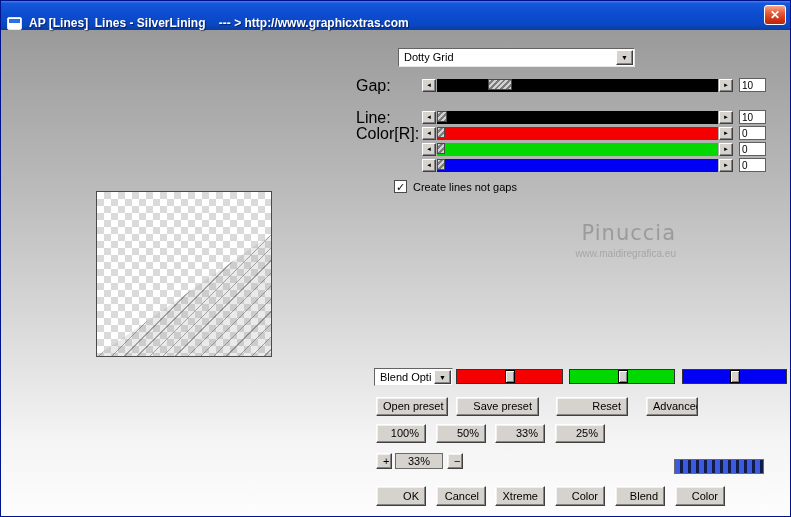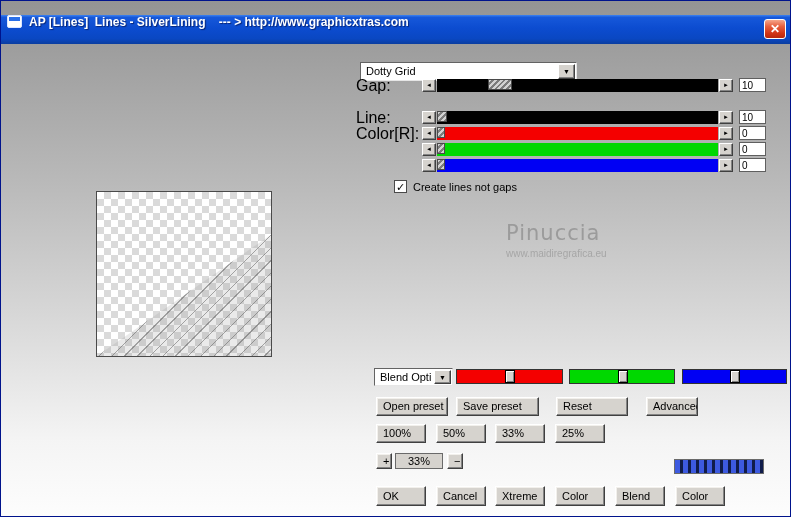--- a/index.html
+++ b/index.html
@@ -5,36 +5,36 @@
   * { box-sizing: border-box; }
   html,body { margin:0; padding:0; background:#555; }
   body { font-family:"Liberation Sans", sans-serif; }
   #window {
     position:relative; width:791px; height:517px; margin:0 auto;
     border:1px solid #00138c; overflow:hidden;
     background:linear-gradient(180deg,#949494 0%, #b9b9b9 35%, #dcdcdc 65%, #f4f4f4 85%, #fdfdfd 100%);
   }
   
   #titlebar {
-    position:absolute; top:14px; left:0; right:0; height:29px;
+    position:absolute; top:0; left:0; right:0; height:29px;
     background:linear-gradient(180deg,#3f83f0 0%, #1658da 8%, #0c4cd0 45%, #0a47c2 82%, #0a3da0 100%);
-    display:flex; align-items:flex-start; padding:0 6px;
+    display:flex; align-items:flex-end; padding:0 6px;
   }
   .app-icon { width:15px; height:13px; background:#fff; border:1px solid #dce6ff; border-radius:2px; position:relative; flex:none; }
   .app-icon::after { content:""; position:absolute; left:1px; right:1px; top:1px; height:4px; background:#2a6fe8; }
   .title-text { color:#fff; font-weight:bold; font-size:12px; margin-left:7px; white-space:pre; text-shadow:1px 1px 1px rgba(0,0,40,.55); }
   .close-btn {
     position:absolute; right:4px; top:4px; width:22px; height:20px;
     background:linear-gradient(180deg,#f5a78c 0%, #e8603f 35%, #d03315 75%, #b8280c 100%);
     border:1px solid #fff; border-radius:3px; color:#fff; font-size:12px; font-weight:bold;
     text-align:center; line-height:18px; cursor:default;
   }
   
   .btn {
-    position:absolute; background:#d6d3ce; color:#000; font-size:11px; text-align:left;
+    position:absolute; background:#d6d3ce; color:#000; font-size:11px; text-align:right;
     border:1px solid; border-color:#ffffff #404040 #404040 #ffffff;
     box-shadow: inset -1px -1px 0 #848484, inset 1px 1px 0 #f2f0ec;
     line-height:15px; cursor:default; overflow:hidden; white-space:nowrap;
   }
   .combo { position:absolute; background:#fff; border:1px solid; border-color:#636363 #e6e6e6 #e6e6e6 #636363; font-size:11px; }
   .combo-text { position:absolute; left:5px; top:2px; white-space:nowrap; overflow:hidden; }
   .combo-arrow {
     position:absolute; right:1px; top:1px; bottom:1px; width:17px; background:#d6d3ce;
     border:1px solid; border-color:#fff #404040 #404040 #fff; box-shadow:inset -1px -1px 0 #848484;
     font-size:7px; text-align:center; line-height:13px; color:#000;
@@ -72,21 +72,21 @@
       linear-gradient(45deg,#dadada 25%,transparent 25% 75%,#dadada 75%);
     background-size:14px 14px; background-position:0 0,7px 7px;
   }
   #preview-effect {
     position:absolute; inset:0;
     clip-path:polygon(100% 26%, 100% 100%, 0 100%);
     background-color:rgba(150,150,150,0.20);
     background-image:repeating-linear-gradient(135deg, rgba(88,88,88,.5) 0 1px, transparent 1px 9px);
   }
   
-  #watermark { position:absolute; left:505px; top:220px; width:170px; text-align:left; color:#9b9b9b; pointer-events:none; }
+  #watermark { position:absolute; left:505px; top:220px; width:170px; text-align:right; color:#9b9b9b; pointer-events:none; }
   #watermark .wm-name { font-size:21px; letter-spacing:1px; font-family:"DejaVu Sans", sans-serif; }
   #watermark .wm-site { font-size:10px; color:#a6a6a6; margin-top:3px; }
   
   .blend-track { position:absolute; top:368px; height:15px; border:1px solid #333; }
   .blend-thumb {
     position:absolute; top:0; width:10px; height:13px; background:#d6d3ce;
     border:1px solid #000; box-shadow:inset 1px 1px 0 #fff, inset -1px -1px 0 #808080;
   }
   
   .stepper-box {
@@ -103,21 +103,21 @@
 <body>
 
 <div id="window">
 
   <div id="titlebar">
     <span class="app-icon"></span>
     <span class="title-text">AP [Lines]  Lines - SilverLining    --- &gt; http://www.graphicxtras.com</span>
     <span class="close-btn">✕</span>
   </div>
 
-  <div class="combo" style="left:359px; top:47px; width:217px; height:19px;margin-top:14px;">
+  <div class="combo" style="left:397px; top:47px; width:237px; height:19px;">
     <span class="combo-text">Dotty Grid</span>
     <span class="combo-arrow">▼</span>
   </div>
 
   <div class="slider-row" style="top:78px">
     <span class="slider-label">Gap:</span>
     <span class="mini-btn arrow-left">◄</span>
     <div class="track" style="background: rgb(0, 0, 0);">
       <div class="thumb" style="left: 18%; width: 24px;"></div>
     </div>

